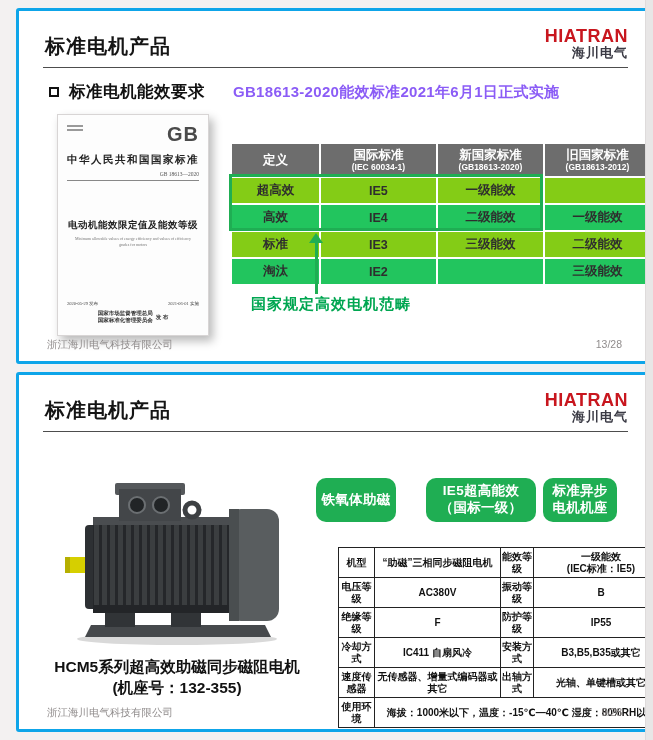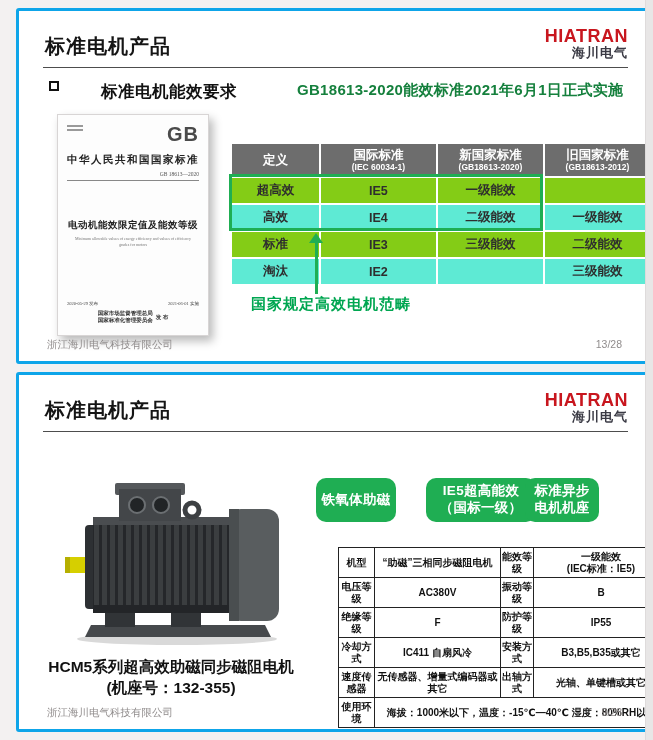--- a/index.html
+++ b/index.html
@@ -26,24 +26,24 @@
   .slide-header {
     position:absolute; left:26px; right:22px; top:16px; height:40px;
     display:flex; justify-content:space-between; align-items:flex-start;
   }
   .page-title { font-size:20px; font-weight:900; color:#151515; letter-spacing:1px; padding-top:6px; }
   .logo { text-align:right; line-height:1; }
   .logo-brand { color:#c8161e; font-weight:900; font-size:18px; letter-spacing:.5px; }
   .logo-sub { color:#3a3a44; font-weight:800; font-size:13px; margin-top:1px; letter-spacing:1px; }
   .header-rule { position:absolute; left:24px; right:22px; top:56px; height:0; border-top:1.5px solid #4d4d4d; }
 
-  .section-row { position:absolute; left:30px; top:70px; display:flex; align-items:flex-start;gap:32px; }
+  .section-row { position:absolute; left:30px; top:70px; display:flex; align-items:center; }
   .bullet-square { width:10px; height:10px; border:2.5px solid #111; margin-right:10px; flex:0 0 auto; }
   .section-title { font-size:16.5px; font-weight:900; color:#111; letter-spacing:.5px; }
-  .section-note { font-size:15px; font-weight:800; color:#15803d; margin-left:28px; letter-spacing:.3px; }
+  .section-note { font-size:15px; font-weight:800; color:#8b5cf6; margin-left:28px; letter-spacing:.3px; }
 
   .slide-footer {
     position:absolute; left:28px; right:28px; bottom:9px;
     display:flex; justify-content:space-between;
     font-size:10.5px; color:#908c8c;
   }
 
   
   .doc-cover {
     position:absolute; left:38px; top:103px; width:152px; height:222px;
@@ -71,21 +71,21 @@
 
   
   .eff-table-wrap { position:absolute; left:212px; top:132px; width:420px; }
   table.eff { border-collapse:separate; border-spacing:0; width:100%; table-layout:fixed; }
   table.eff th, table.eff td { border:1px solid #fff; text-align:center; vertical-align:middle; }
   table.eff th { background:#6d6d6d; color:#fff; height:34px; padding:2px 0; }
   table.eff th .h-main { font-size:12.5px; font-weight:800; line-height:1.15; }
   table.eff th .h-sub  { font-size:8.5px; font-weight:700; line-height:1.2; }
   table.eff td { height:27px; font-size:12.5px; font-weight:600; color:#2e2e2e; }
   table.eff tr.r-light td { background:#84cc16; }
-  table.eff tr.r-dark  td { background:#5eead4; }
+  table.eff tr.r-dark  td { background:#22c55e; }
   .col-def { width:88px; } .col-iec { width:116px; } .col-new { width:106px; } .col-old { width:106px; }
 
   .hl-box {
     position:absolute; left:210px; top:163px; width:314px; height:57px;
     border:3px solid #1fae53; pointer-events:none;
   }
   .hl-arrow-head {
     position:absolute; left:290px; top:222px; width:0; height:0;
     border-left:7px solid transparent; border-right:7px solid transparent;
     border-bottom:10px solid #1fae53;
@@ -95,25 +95,25 @@
 
   
   .badge {
     position:absolute; top:103px; height:44px; border-radius:10px;
     background:#1fae53; color:#fff; font-weight:800; font-size:13.5px;
     display:flex; flex-direction:column; justify-content:center; align-items:center;
     line-height:1.25; text-align:center; letter-spacing:.3px;
   }
   #badge-1 { left:297px; width:80px; }
   #badge-2 { left:407px; width:110px; }
-  #badge-3 { left:506px; width:74px; }
+  #badge-3 { left:524px; width:74px; }
 
   .motor-wrap { position:absolute; left:40px; top:102px; width:228px; height:172px; }
 
-  .motor-caption { position:absolute; left:16px; top:282px; width:272px; text-align:center;
+  .motor-caption { position:absolute; left:22px; top:282px; width:272px; text-align:center;
                    font-size:15.5px; font-weight:900; color:#111; line-height:1.35; }
 
   .spec-wrap { position:absolute; left:295px; top:172px; width:330px;padding-left:24px; }
   table.spec { border-collapse:collapse; width:100%; table-layout:fixed; }
   table.spec td { border:1.2px solid #222; text-align:center; vertical-align:middle;
                   font-size:10px; font-weight:700; color:#111; line-height:1.2;
                   padding:2.5px 1px; word-break:break-all; }
   .sp-l1 { width:36px; } .sp-v1 { width:126px; } .sp-l2 { width:33px; } .sp-v2 { width:135px; }
   table.spec .v2b { display:block; }
 </style>

